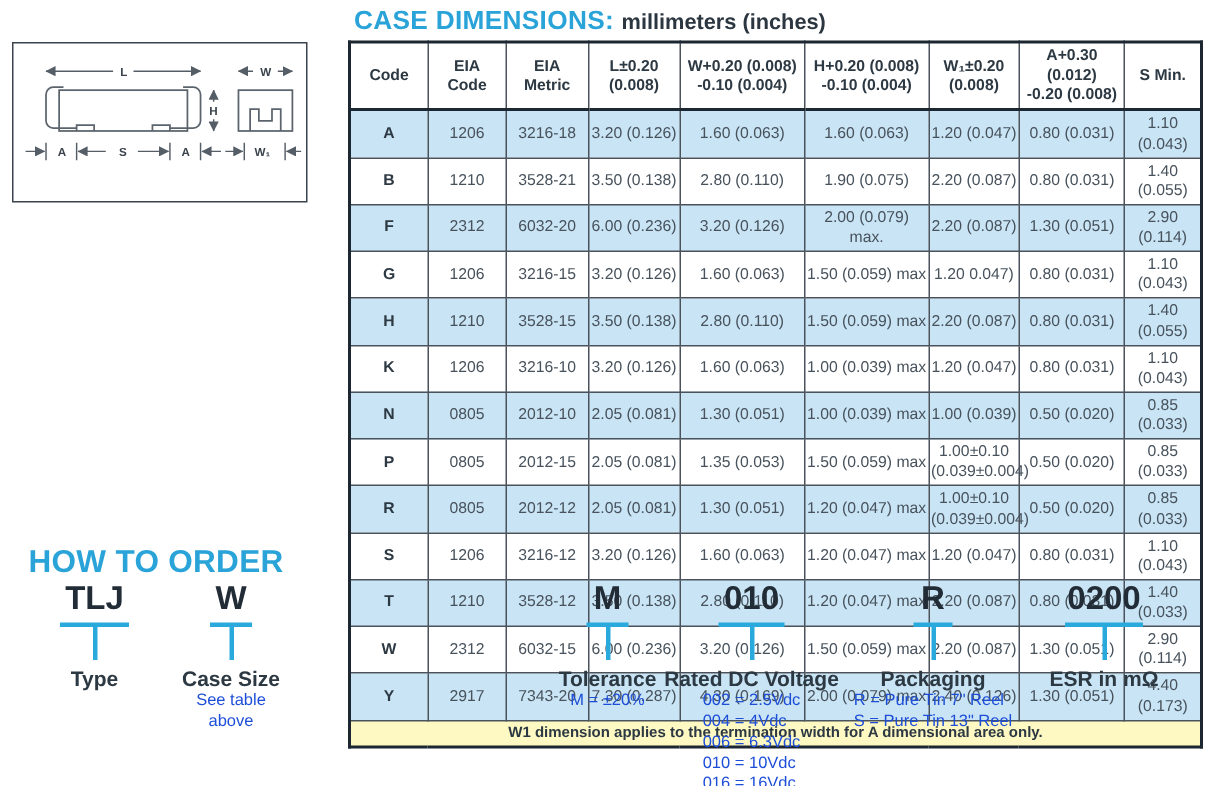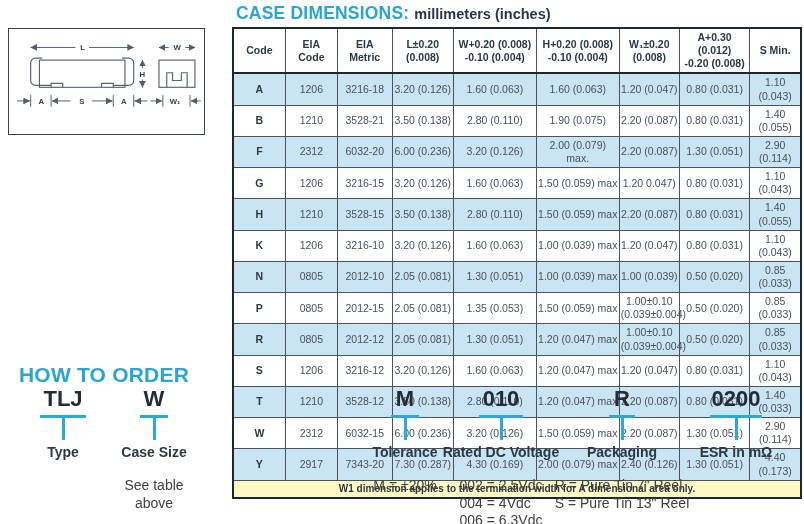--- a/index.html
+++ b/index.html
@@ -51,21 +51,21 @@
   
   .order-section { position: absolute; left: 11px; top: 363px; width: 804px; height: 161px; }
   .order-title { position: absolute; left: 8px; top: 0; font-size: 21px; font-weight: bold; color: #2aa4d8; letter-spacing: .2px; }
   .order-parts { position: absolute; left: 0; top: 25px; width: 804px; height: 132px; }
   .order-part { position: absolute; top: 0; text-align: center; }
   .order-code { font-size: 22px; font-weight: bold; color: #222c36; line-height: 1; }
   .tconn { margin: 5px auto 4px auto; height: 25px; position: relative; }
   .tconn .bar { height: 3px; background: #2aa9dc; width: 100%; }
   .tconn .stem { width: 3px; height: 22px; background: #2aa9dc; margin: 0 auto; }
   .order-label { font-size: 14px; font-weight: bold; color: #2c3842; margin-top: 4px; }
-  .order-details { font-size: 14px; color: #404040; line-height: 1.26; white-space: pre-line; margin-top: 17px; }
+  .order-details { font-size: 11px; color: #1d4ed8; line-height: 1.26; white-space: pre-line; margin-top: 1px; }
   .order-details.align-left { display: inline-block; text-align: left; }
 
   
   .dim-label { font-family: "Liberation Sans", sans-serif; font-size: 8px; font-weight: bold; fill: #3a434c; }
 </style>
 </head>
 <body>
 
 <div class="page">
 

